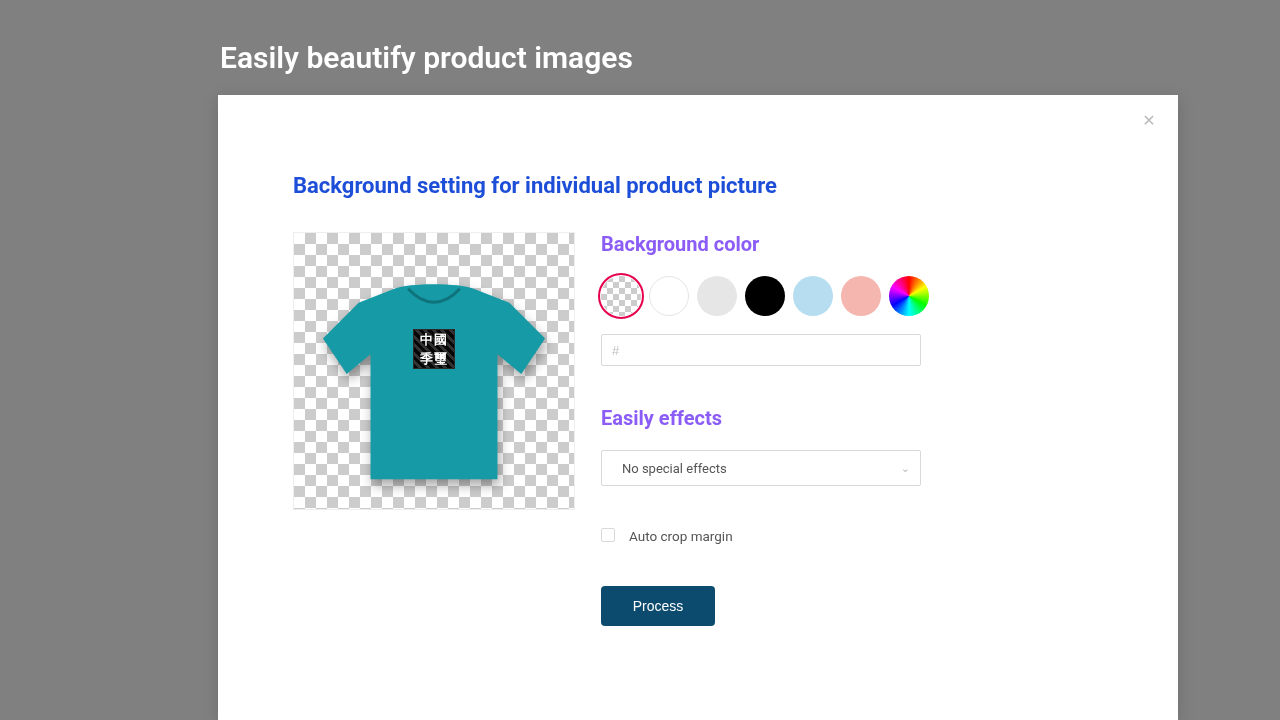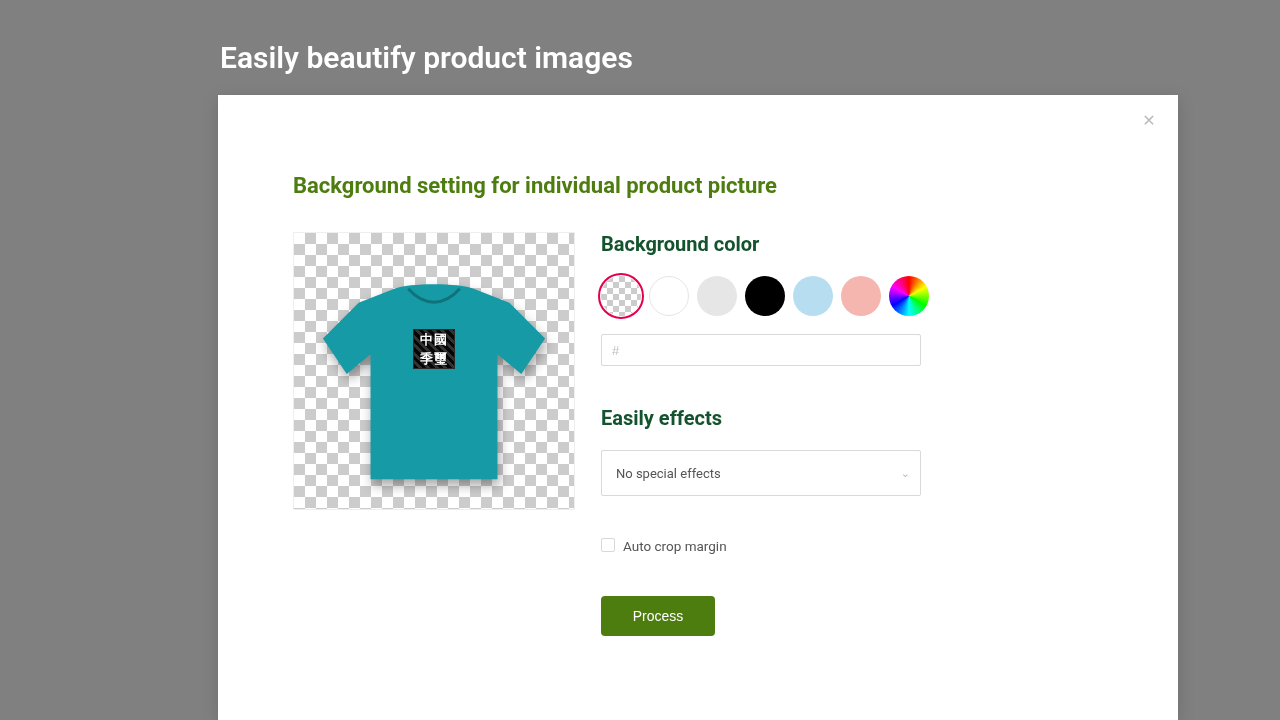--- a/index.html
+++ b/index.html
@@ -38,21 +38,21 @@
     line-height: 16px;
     text-align: center;
     user-select: none;
   }
   .modal-inner {
     padding: 78px 75px 0 75px;
   }
   .modal-title {
     font-size: 22px;
     font-weight: 700;
-    color: #4d7c0f;
+    color: #1d4ed8;
     margin-bottom: 34px;
   }
   .cols {
     display: flex;
     gap: 26px;
   }
   .preview {
     width: 282px;
     height: 278px;
     border: 1px solid #eee;
@@ -98,21 +98,21 @@
     color:#fff; font-size:13px; line-height:19px;
     font-weight:700; text-align:center;
     text-shadow:0 0 2px #000, 0 0 2px #000;
     letter-spacing:1px;
   }
 
   .controls { flex: 1; }
   .section-h {
     font-size: 20px;
     font-weight: 700;
-    color: #14532d;
+    color: #8b5cf6;
     margin-bottom: 20px;
   }
   .swatches {
     display: flex;
     gap: 8px;
     margin-bottom: 18px;
   }
   .swatch {
     width: 40px; height: 40px;
     border-radius: 50%;
@@ -154,60 +154,60 @@
     padding: 0 10px;
     font-size: 13px;
     color: #555;
     outline: none;
     margin-bottom: 40px;
   }
   .hex-input::placeholder { color:#bfbfbf; }
 
   .select {
     width: 320px;
-    height: 46px;
+    height: 36px;
     border: 1px solid #d9d9d9;
     border-radius: 2px;
-    padding: 0 30px 0 14px;
+    padding: 0 30px 0 20px;
     font-size: 13px;
     color: #555;
     display: flex;
     align-items: center;
     position: relative;
     cursor: pointer;
     margin-bottom: 42px;
   }
   .select .chev {
     position: absolute;
     right: 10px; top: 50%;
     transform: translateY(-50%);
     color: #bbb;
     font-size: 11px;
   }
 
   .checkbox-row {
     display: flex;
     align-items: flex-start;
-    gap: 8px;
+    gap: 14px;
     margin-bottom: 42px;
     cursor: pointer;
   }
   .checkbox-box {
     width: 14px; height: 14px;
     border: 1px solid #d9d9d9;
     border-radius: 2px;
     background: #fff;
   }
   .checkbox-label {
     font-size: 13.5px;
     color: #555;
   }
 
   .process-btn {
-    background: #4d7c0f;
+    background: #0c4a6e;
     color: #fff;
     border: none;
     width: 114px;
     height: 40px;
     border-radius: 4px;
     font-size: 14px;
     cursor: pointer;
   }
 </style>
 </head>

